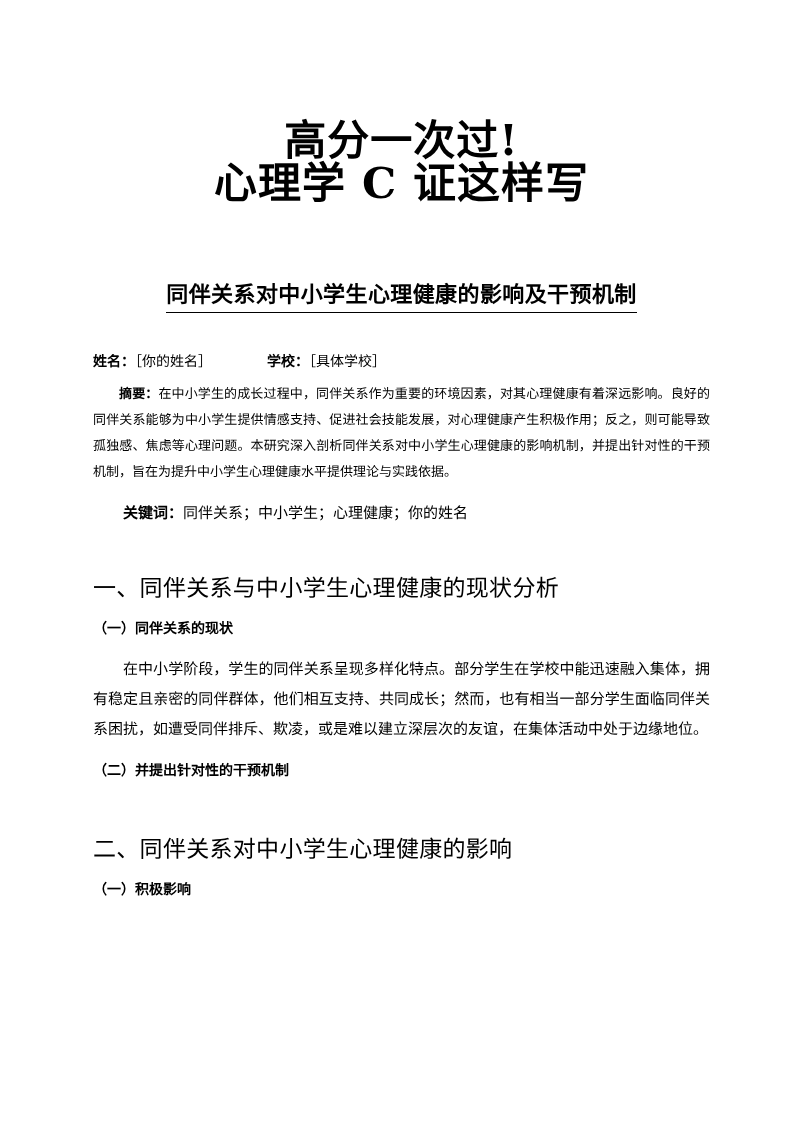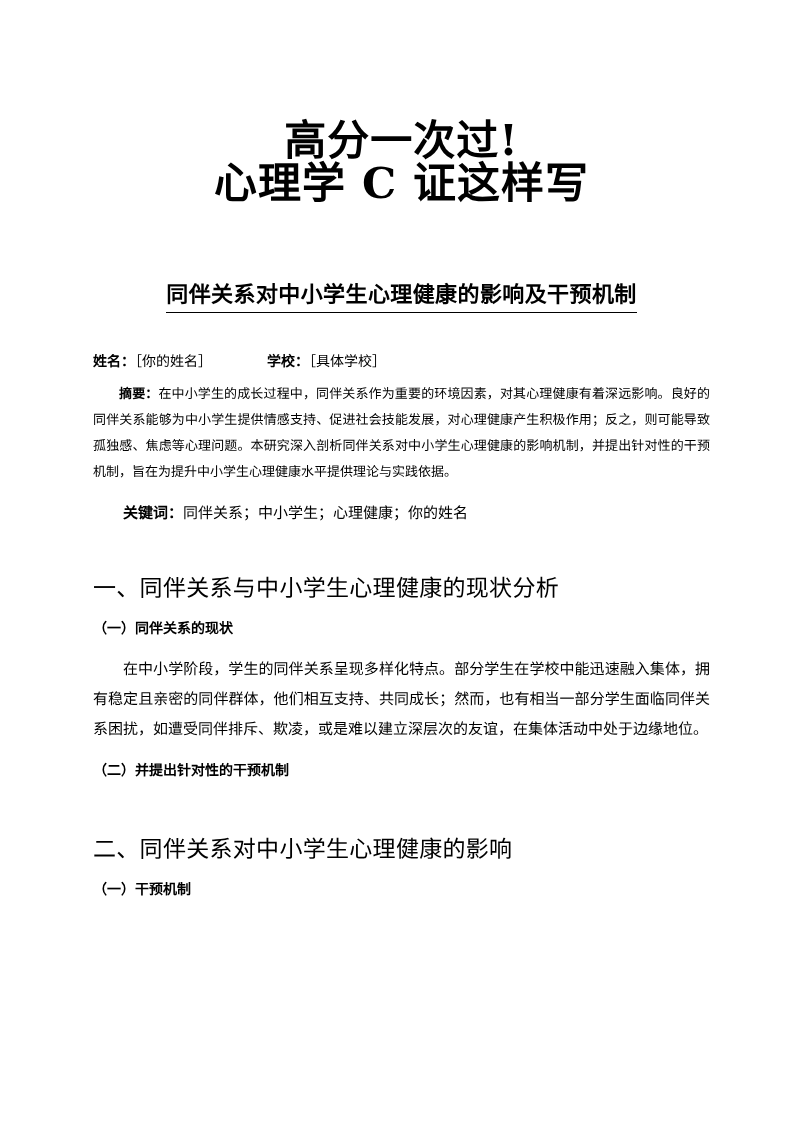--- a/index.html
+++ b/index.html
@@ -175,16 +175,16 @@
 
     <h2 class="h2 tight">（一）同伴关系的现状</h2>
 
     <p class="para">在中小学阶段，学生的同伴关系呈现多样化特点。部分学生在学校中能迅速融入集体，拥有稳定且亲密的同伴群体，他们相互支持、共同成长；然而，也有相当一部分学生面临同伴关系困扰，如遭受同伴排斥、欺凌，或是难以建立深层次的友谊，在集体活动中处于边缘地位。</p>
 
     <h2 class="h2">（二）并提出针对性的干预机制</h2>
 
 
     <h1 class="h1 second">二、同伴关系对中小学生心理健康的影响</h1>
 
-    <h2 class="h2 tight">（一）干预机制</h2>
+    <h2 class="h2 tight">（一）积极影响</h2>
 
   </div>
 </div>
 
 </body></html>

